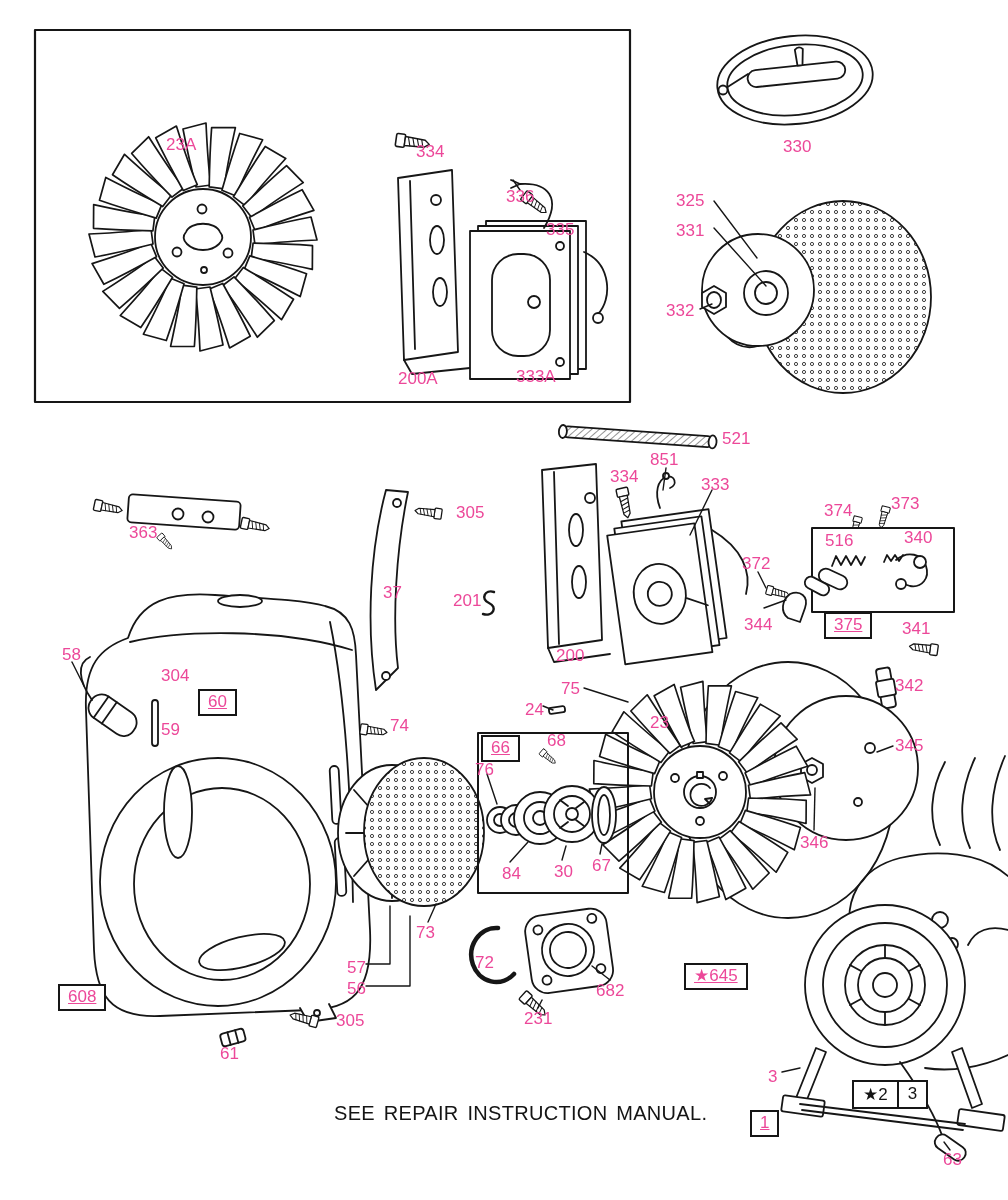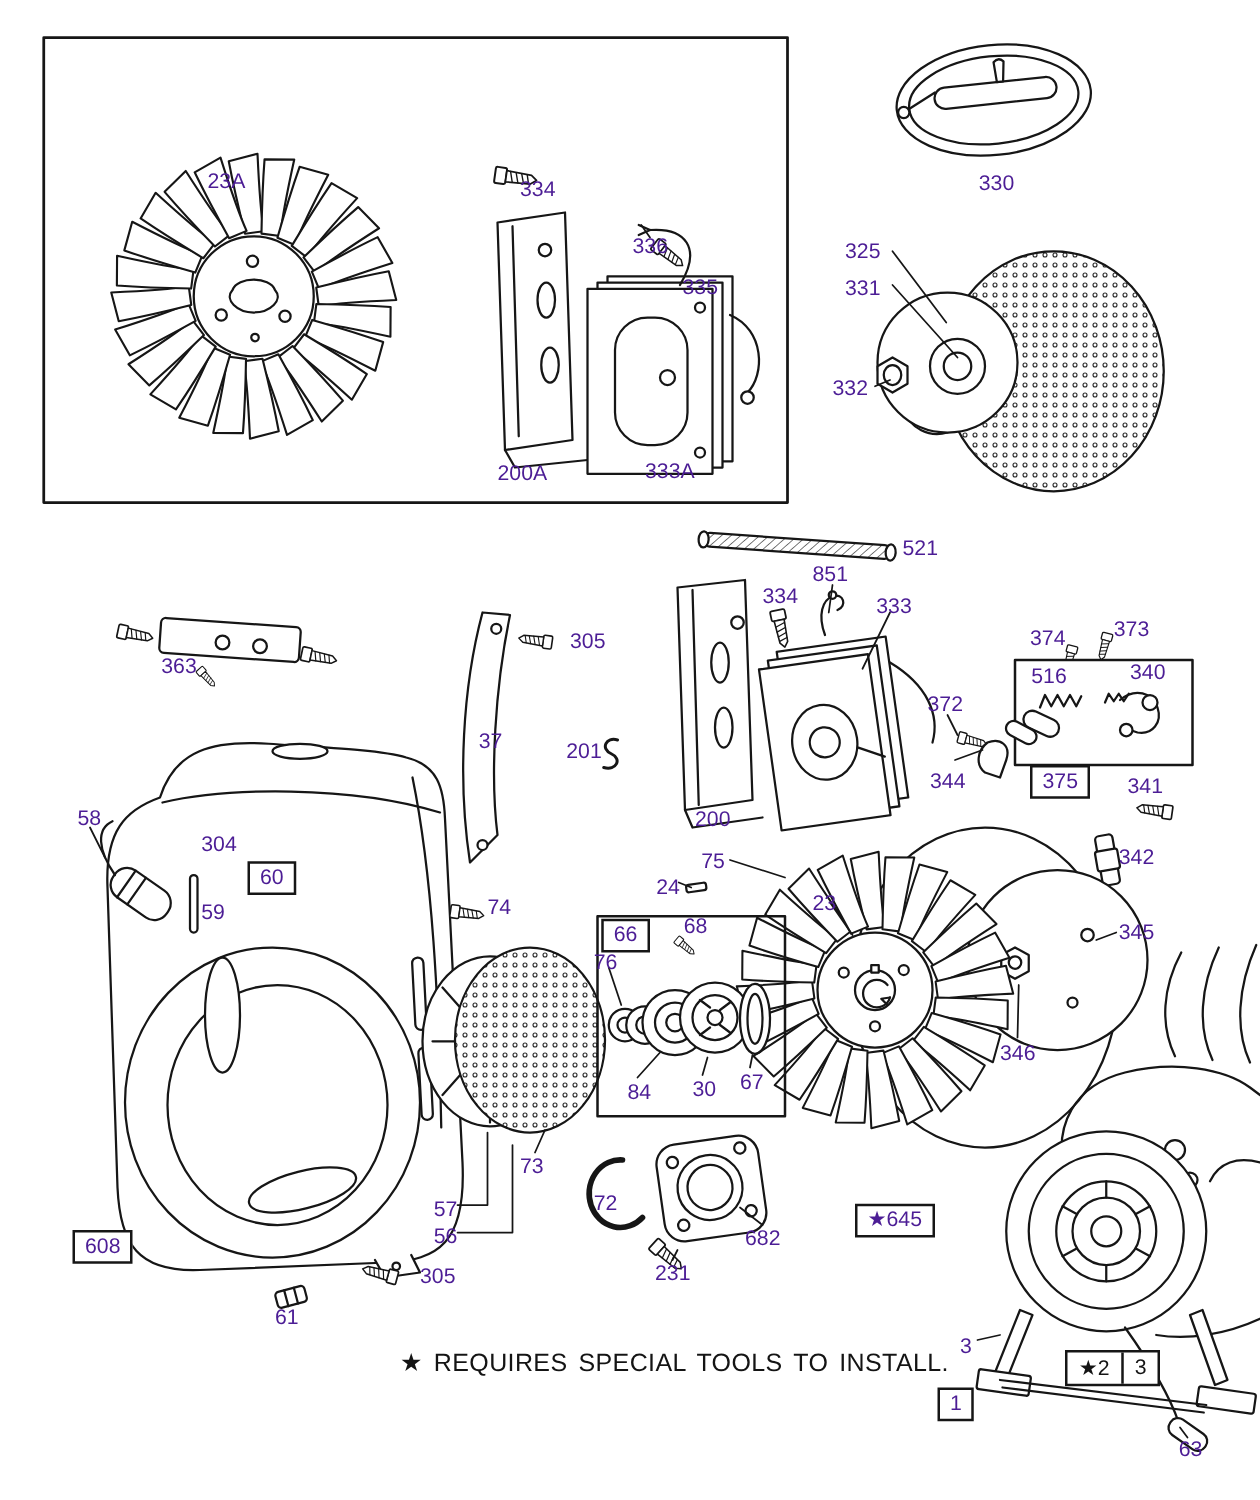--- a/index.html
+++ b/index.html
@@ -1,20 +1,20 @@
 <!DOCTYPE html>
 <html><head>
 <meta charset="utf-8">
 <style>
   html,body{margin:0;padding:0;background:#fff;}
   .stage{position:relative;width:1008px;height:1200px;background:#fff;overflow:hidden;
          font-family:"Liberation Sans",sans-serif;color:#141414;}
   .stage svg{position:absolute;left:0;top:0;}
-  .lbl{position:absolute;font-size:17px;line-height:1.1;white-space:nowrap;color:#4c1d95;}
-  .boxed{border:2px solid #161616;padding:2px 8px;background:#fff;}
+  .lbl{position:absolute;font-size:17px;line-height:1.1;white-space:nowrap;color:#ec4899;}
+  .boxed{border:2px solid #161616;padding:2px 8px;background:#fff;text-decoration:underline;}
   .twocell{position:absolute;display:flex;border:2px solid #161616;background:#fff;}
   .twocell .cell{padding:2px 9px;font-size:17px;white-space:nowrap;}
   .twocell .cell + .cell{border-left:2px solid #161616;}
   .note{position:absolute;font-size:20px;letter-spacing:.3px;word-spacing:3px;white-space:nowrap;color:#141414;}
 </style>
 </head>
 <body>
 
 <div class="stage">
 
@@ -400,15 +400,15 @@
 <div class="lbl" style="left:524px;top:1010px">231</div>
 <div class="lbl boxed" style="left:684px;top:963px">★645</div>
 <div class="lbl" style="left:768px;top:1068px">3</div>
 <div class="twocell" style="left:852px;top:1080px">
   <div class="cell">★2</div>
   <div class="cell">3</div>
 </div>
 <div class="lbl boxed" style="left:750px;top:1110px">1</div>
 <div class="lbl" style="left:943px;top:1151px">63</div>
 
-<div class="note" style="left:320px;top:1078px">★ REQUIRES SPECIAL TOOLS TO INSTALL.</div>
+<div class="note" style="left:334px;top:1102px">SEE REPAIR INSTRUCTION MANUAL.</div>
 
 </div>
 
 </body></html>

